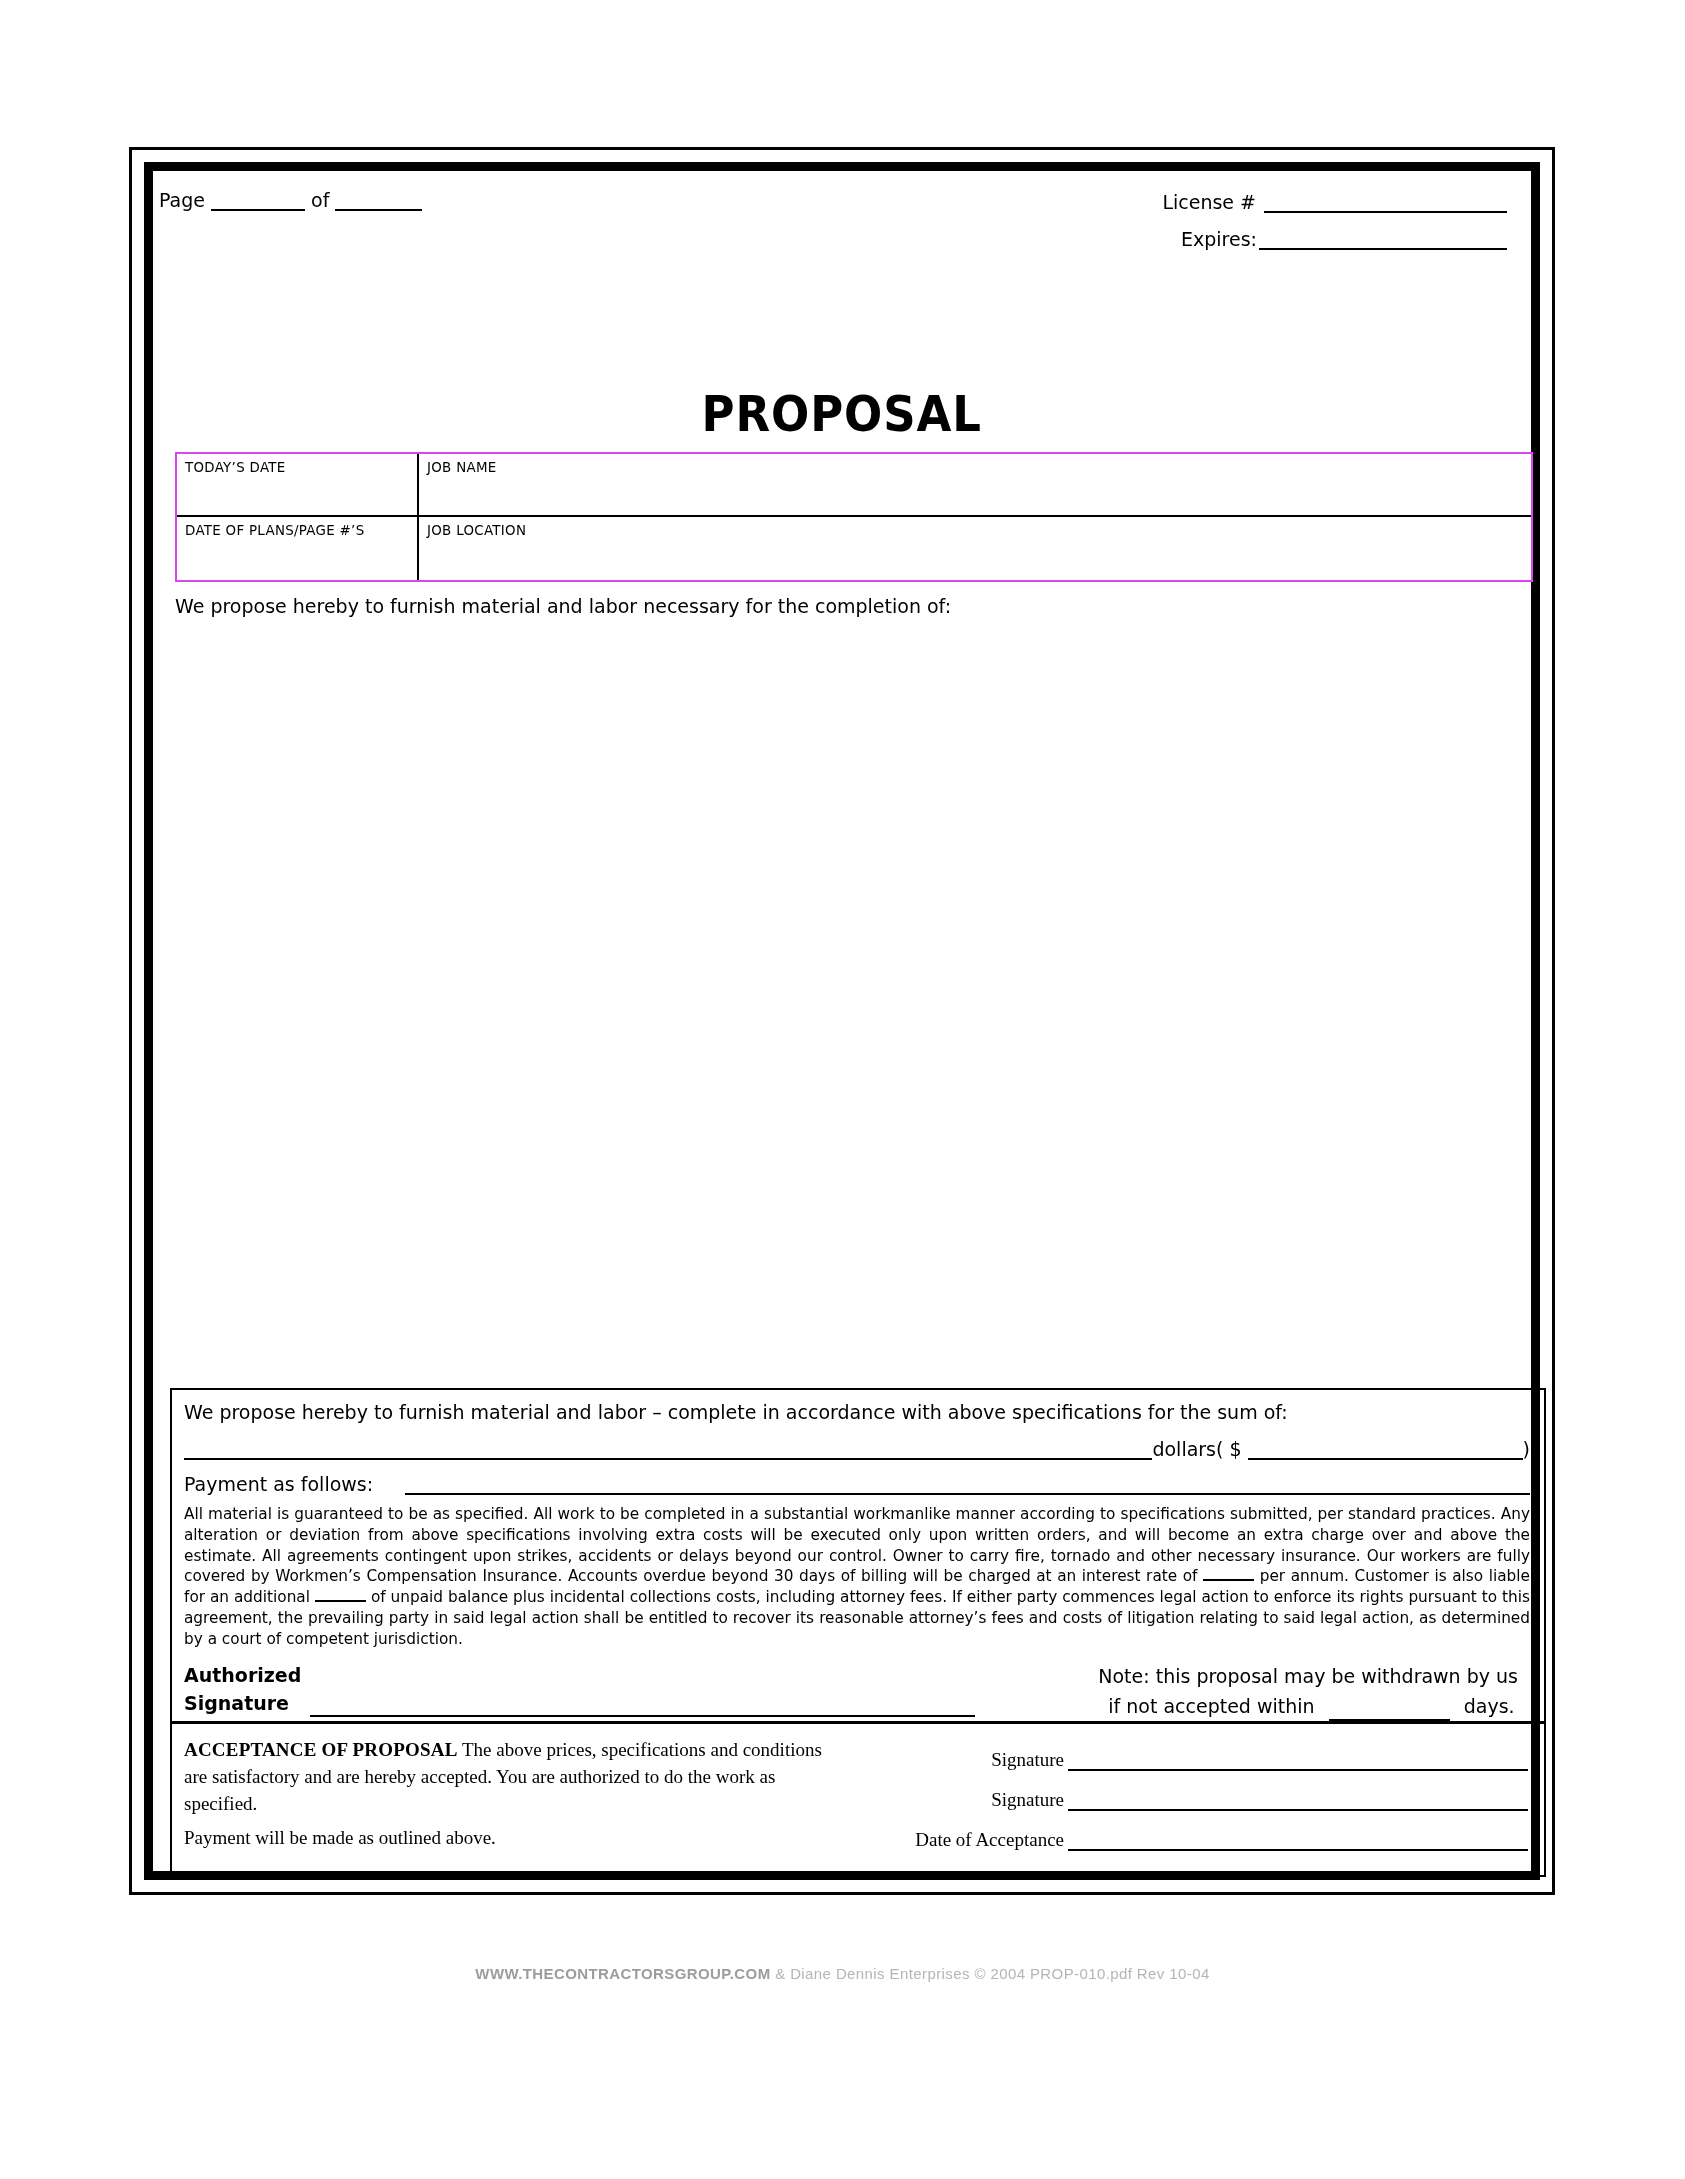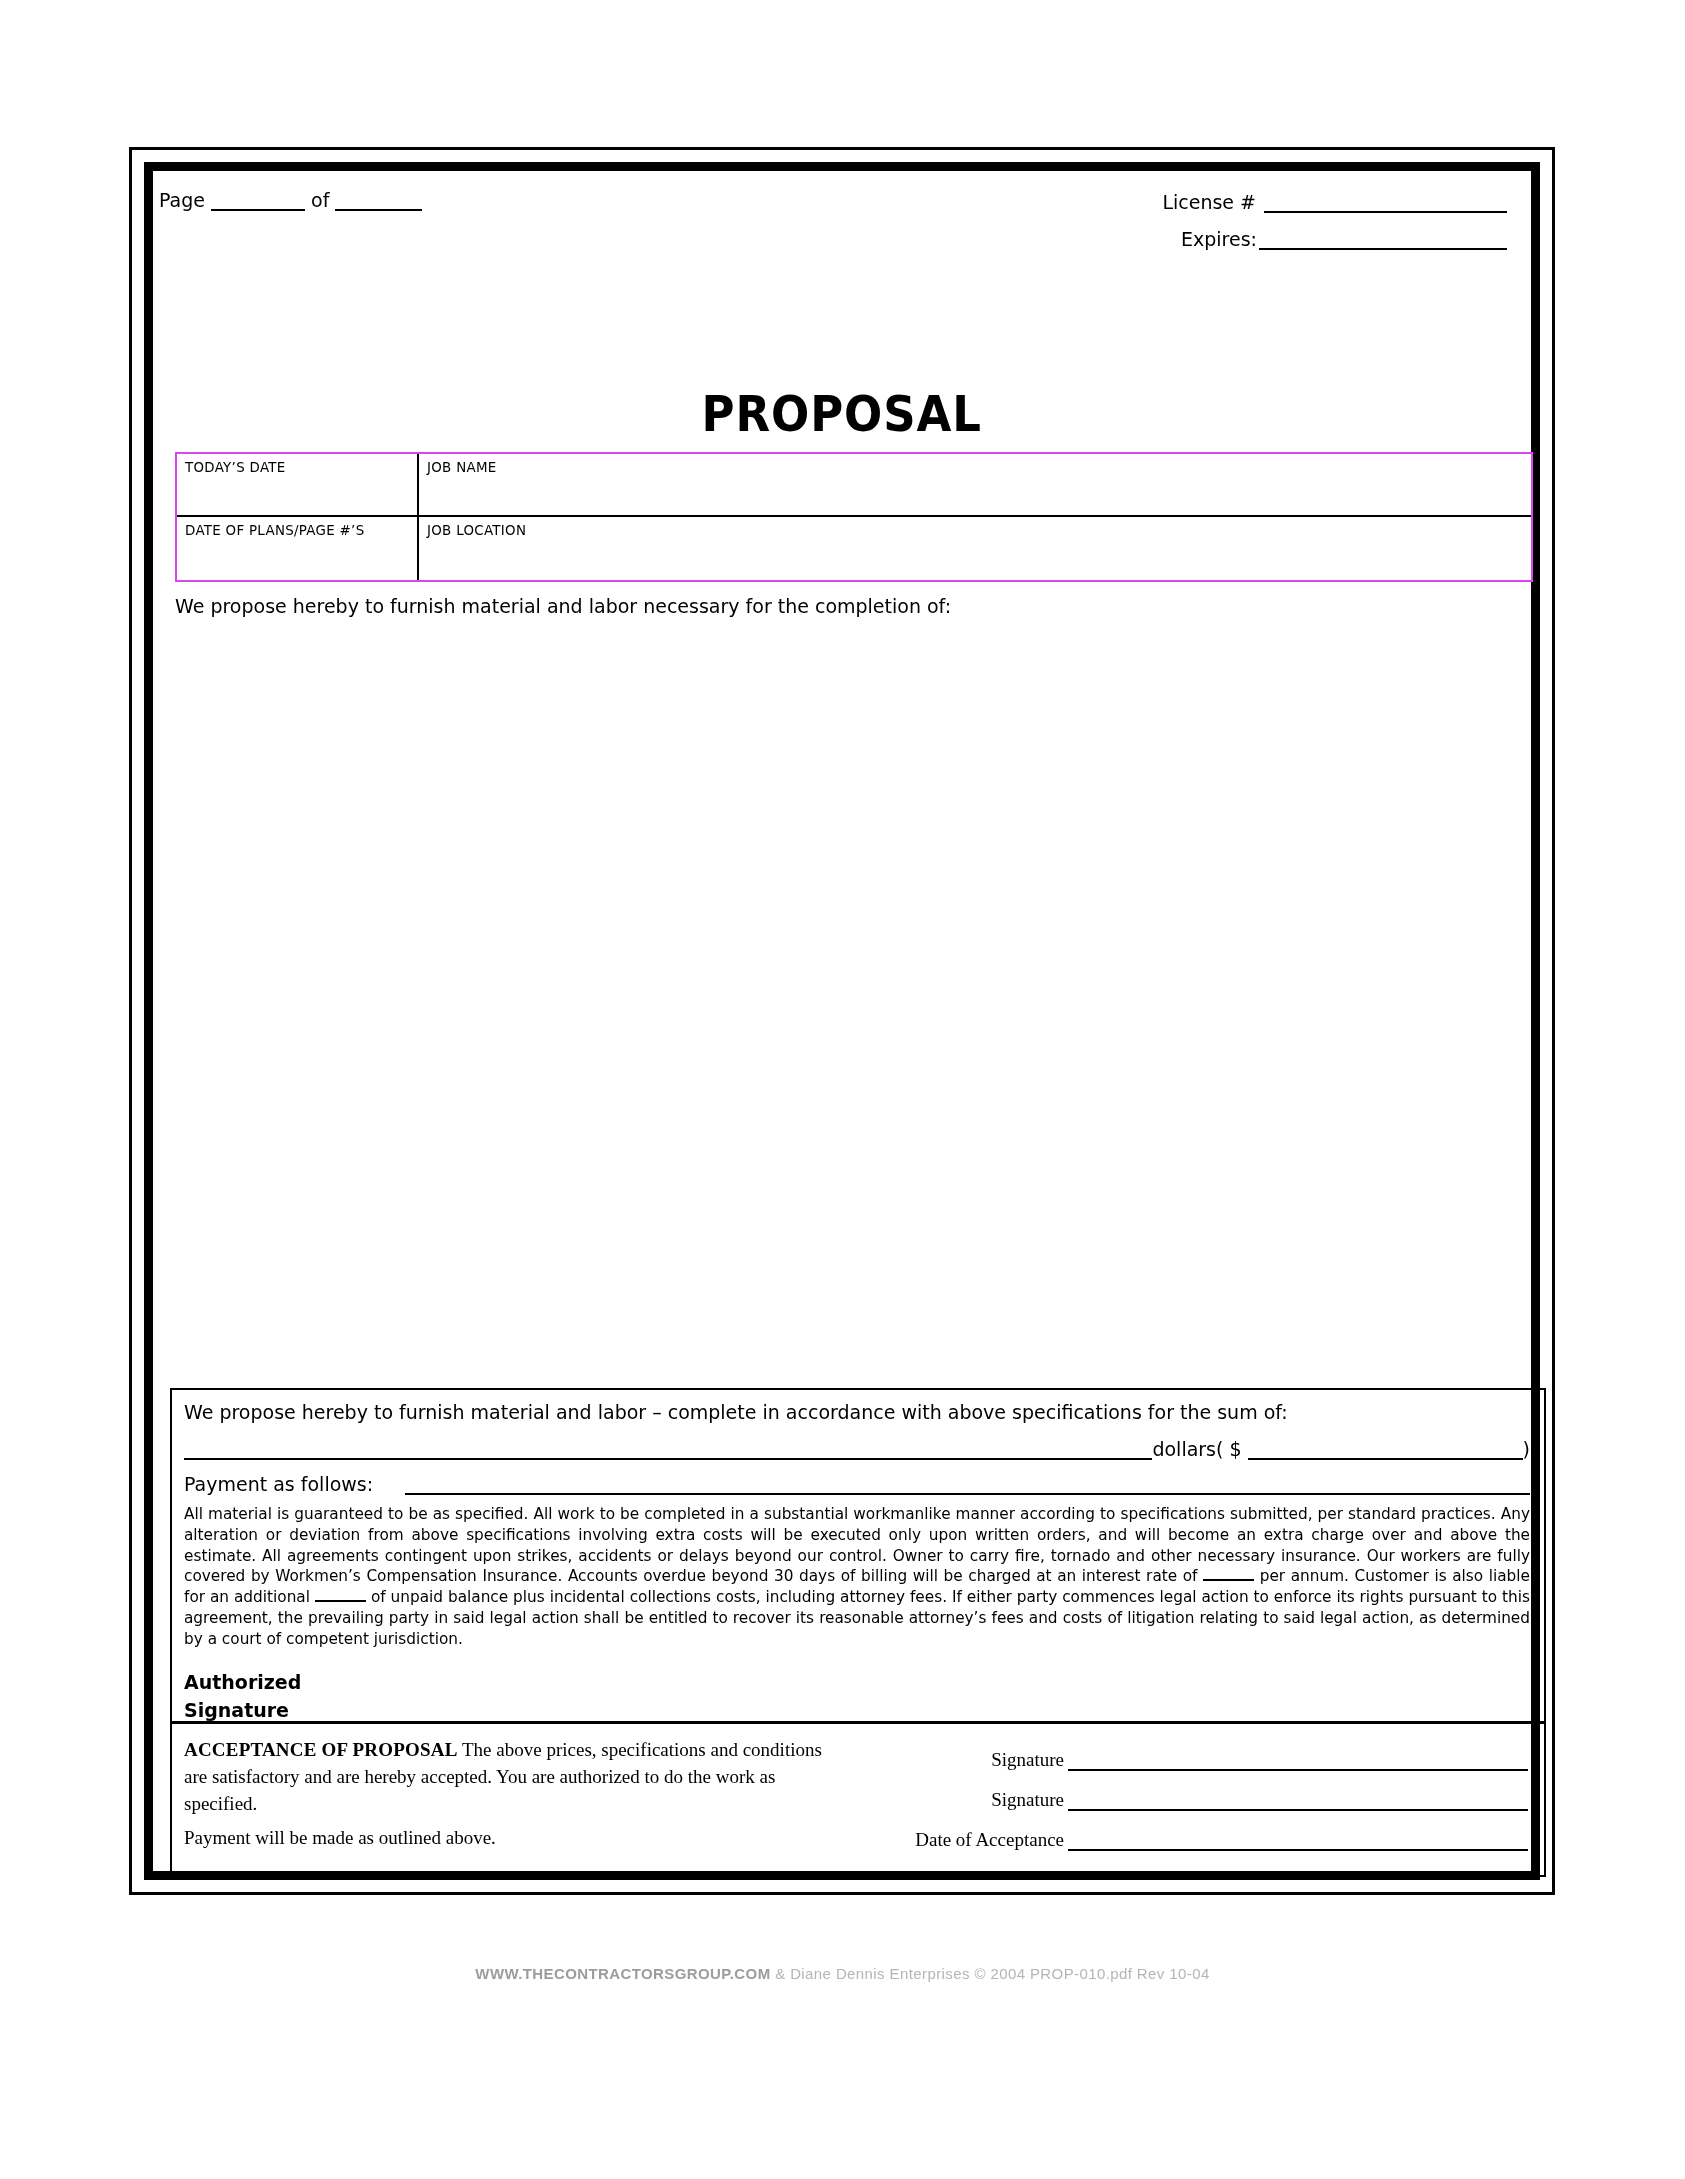--- a/index.html
+++ b/index.html
@@ -40,21 +40,21 @@
   
   .box1 { position:absolute; left:17px; top:1217px; width:1376px; height:336px; box-sizing:border-box; border:2px solid #000; padding:11px 14px 0 12px; overflow:hidden; }
   .statement { font-size:19px; }
   .dollars-row { display:flex; align-items:flex-end; margin-top:15px; font-size:19px; white-space:nowrap; }
   .dollars-row .grow { flex:1; }
   .dollars-row .lbl { }
   .dollars-row .amt { width:275px; margin-left:6px; }
   .payment-row { display:flex; align-items:flex-end; margin-top:13px; font-size:19px; }
   .payment-row .grow { flex:1; margin-left:32px; }
   .terms { margin:9px 0 0 0; font-size:15.3px; line-height:1.36; text-align:justify; }
-  .auth-row { display:flex; justify-content:space-between; margin-top:18px; font-size:19px; }
+  .auth-row { display:flex; justify-content:space-between; margin-top:11px; font-size:19px; }
   .auth-left { font-weight:bold; line-height:28px; white-space:nowrap; }
   .auth-left .bl { width:665px; margin-left:14px; }
   .auth-note { line-height:30px; padding-right:12px; white-space:nowrap; }
   .auth-note .l2 { padding-left:10px; }
   .auth-note .bl { width:121px; margin:0 8px; }
 
   
   .box2 { position:absolute; left:17px; top:1550px; width:1376px; height:156px; box-sizing:border-box; border:2px solid #000; padding:13px 14px 0 12px; overflow:hidden;font-family:Liberation Serif, serif; }
   .accept-left { width:653px; font-size:19px; line-height:27px; }
   .accept-left b { letter-spacing:0.2px; }
@@ -135,20 +135,28 @@
         <p class="terms"><span>All material is guaranteed to be as specified.  All work to be completed in a substantial workmanlike manner according to specifications submitted, per standard practices.  Any alteration or deviation from above specifications involving extra costs will be executed only upon written orders, and will become an extra charge over and above the estimate.  All agreements contingent upon strikes, accidents or delays beyond our control.  Owner to carry fire, tornado and other necessary insurance.  Our workers are fully covered by Workmen’s Compensation Insurance. Accounts overdue beyond 30 days of billing will be charged at an interest rate of</span> <span class="bl-s"></span> <span>per annum.  Customer is also liable for an additional</span> <span class="bl-s"></span> <span>of unpaid balance plus incidental collections costs, including attorney fees.  If either party commences legal action to enforce its rights pursuant to this agreement, the prevailing party in said legal action shall be entitled to recover its reasonable attorney’s fees and costs of litigation relating to said legal action, as determined by a court of competent jurisdiction.</span></p>
 
         <div class="auth-row">
           <div class="auth-left">
             <div>Authorized</div>
             <div>
               <span>Signature</span>
               <span class="bl"></span>
             </div>
           </div>
+          <div class="auth-note">
+            <div>Note: this proposal may be withdrawn by us</div>
+            <div class="l2">
+              <span>if not accepted within</span>
+              <span class="bl"></span>
+              <span>days.</span>
+            </div>
+          </div>
         </div>
       </div>
 
       <div class="box2">
         <div class="accept-left">
           <b>ACCEPTANCE OF PROPOSAL</b>
           <span>The above prices, specifications and conditions are satisfactory and are hereby accepted.  You are authorized to do the work as specified.</span>
           <div class="accept-pay">Payment will be made as outlined above.</div>
         </div>
         <div class="accept-right">

